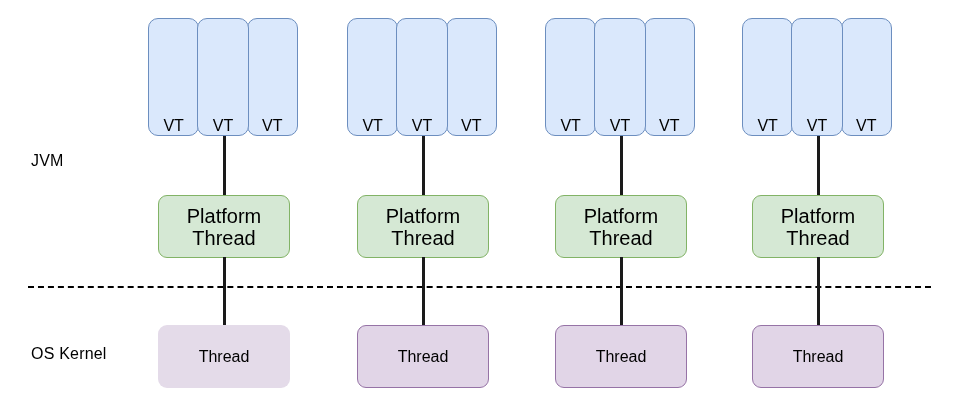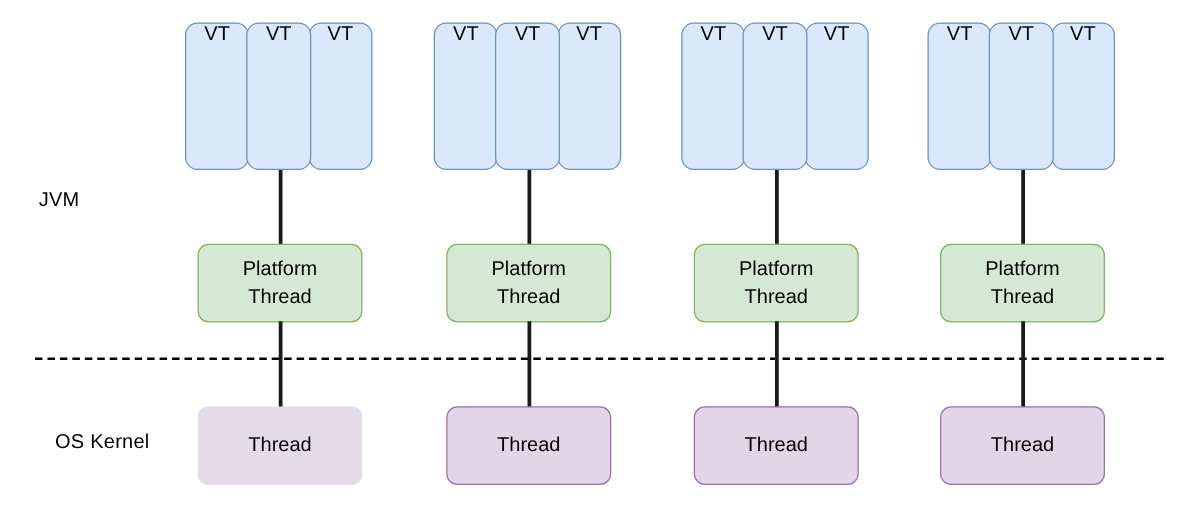--- a/index.html
+++ b/index.html
@@ -21,21 +21,21 @@
 
   
   .row-label {
     position: absolute;
     font-size: 16px;
     color: #000000;
     white-space: nowrap;
     letter-spacing: 0.2px;
   }
   .label-jvm   { left: 31px; top: 152px; text-align: right; }
-  .label-kernel{ left: 44px; top: 345px; }
+  .label-kernel{ left: 31px; top: 345px; }
 
   
   .divider {
     position: absolute;
     left: 28px;
     top: 286px;
     width: 903px;
     height: 0;
     border-top: 2px dashed #000000;
   }
@@ -62,21 +62,21 @@
     display: flex;
   }
   .vt-box {
     width: 52px;
     height: 118px;
     margin-right: -2px;
     background: #dae8fc;
     border: 1.4px solid #6c8ebf;
     border-radius: 10px;
     display: flex;
-    align-items: flex-start;
+    align-items: flex-end;
     justify-content: center;
     font-size: 16px;
     color: #000000;
     position: relative;
   }
   .vt-box:last-child { margin-right: 0; }
   .vt-box.mid { z-index: 2; }
 
   
   .pt-box {
@@ -85,21 +85,21 @@
     left: 10px;
     width: 132px;
     height: 63px;
     background: #d5e8d4;
     border: 1.4px solid #82b366;
     border-radius: 9px;
     display: flex;
     flex-direction: column;
     align-items: center;
     justify-content: center;
-    font-size: 16px;
+    font-size: 20px;
     line-height: 22px;
     color: #000000;
     text-align: center;
   }
 
   
   .os-box {
     position: absolute;
     top: 325px;
     left: 10px;

